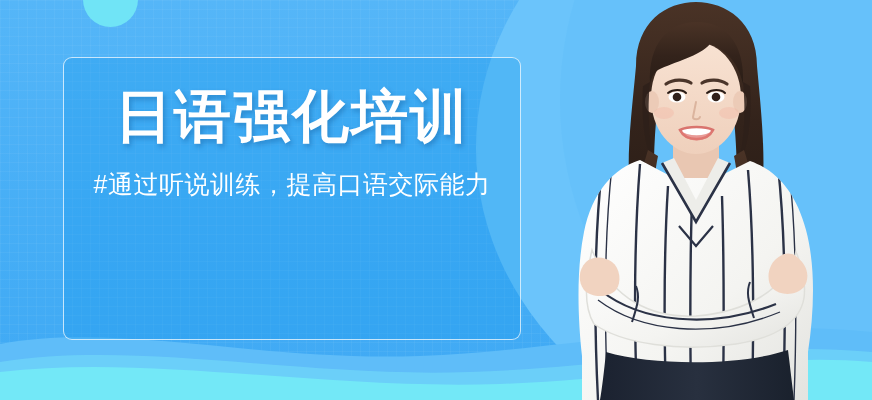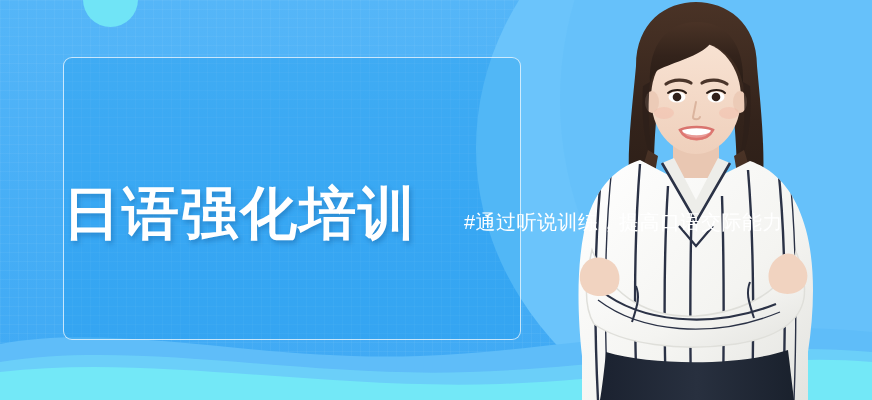--- a/index.html
+++ b/index.html
@@ -78,38 +78,38 @@
     background: rgba(24,152,235,0.30);
     box-sizing: border-box;
   }
   .panel-inner {
     position: absolute;
     left: 63px;
     top: 57px;
     width: 458px;
     height: 283px;
     display: flex;
+    flex-direction: column;
     align-items: center;
     justify-content: flex-start;
     box-sizing: border-box;
     padding-top: 30px;
-    gap: 47px;
   }
   .title {
     font-size: 57px;
     line-height: 1.05;
     font-weight: 700;
     color: #ffffff;
     letter-spacing: 2px;
     white-space: nowrap;
     text-shadow: 2px 3px 5px rgba(0,60,120,0.30);
   }
   .subtitle {
     margin-top: 18px;
-    font-size: 20px;
+    font-size: 25px;
     line-height: 1.55;
     color: #ffffff;
     text-align: right;
     white-space: nowrap;
     letter-spacing: .5px;
   }
   .subtitle .line { display: block; }
   
   .person {
     position: absolute;

